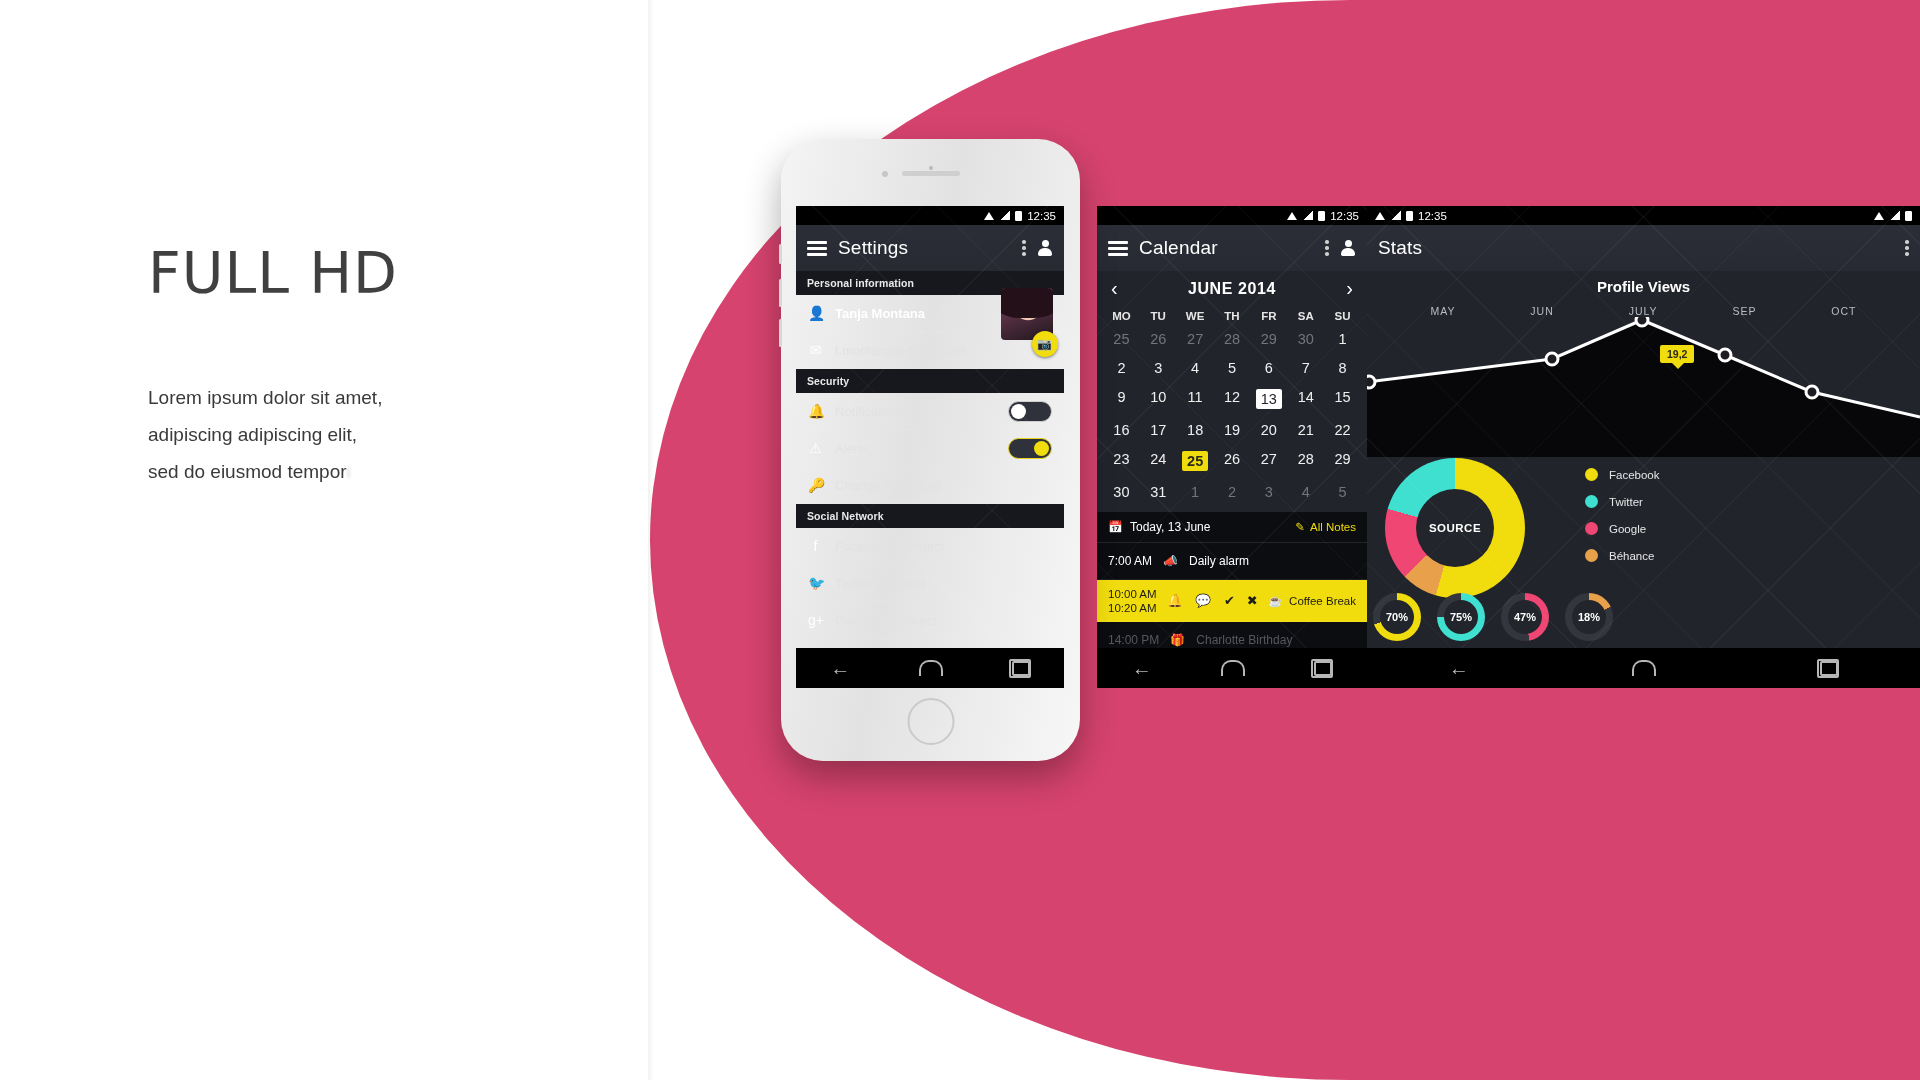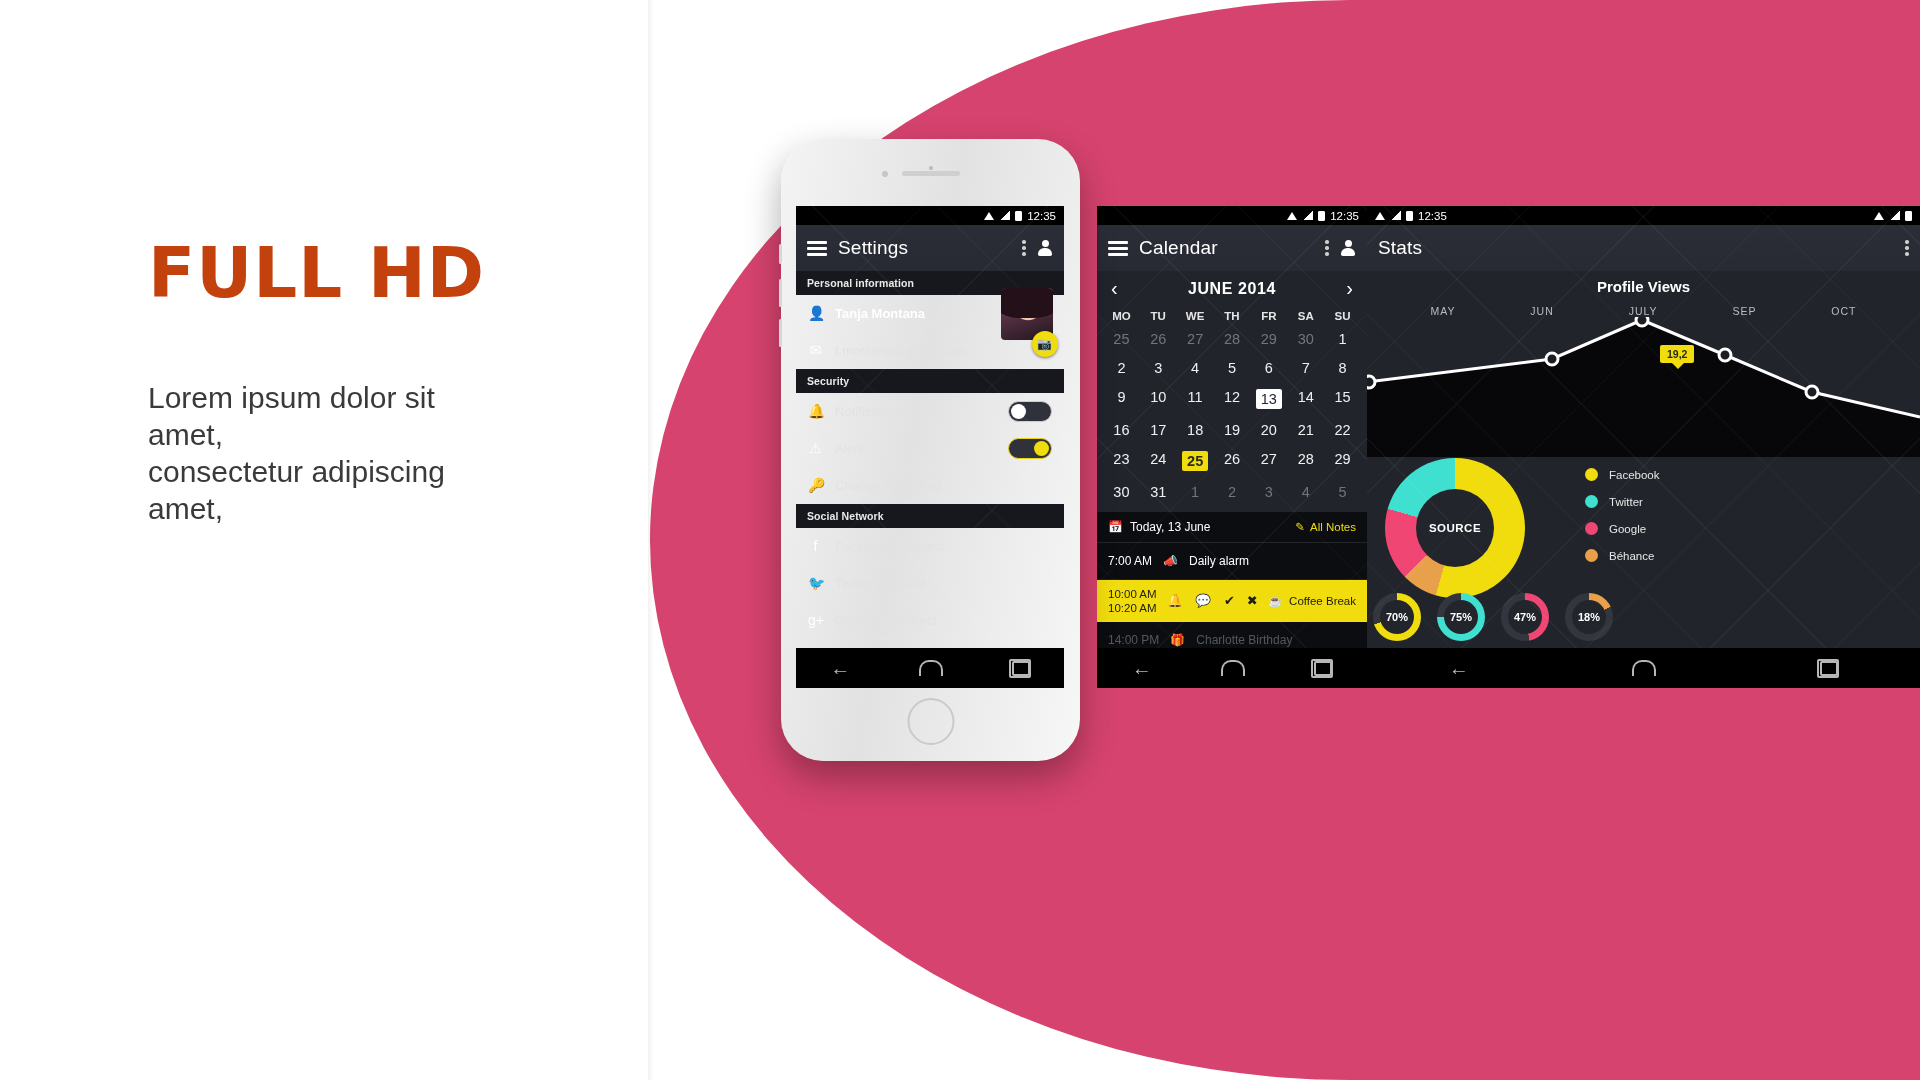--- a/index.html
+++ b/index.html
@@ -21,31 +21,31 @@
   }
   .pink-bg::after{
     content:""; position:absolute; left:-2px; top:0; bottom:0; width:6px;
     background:linear-gradient(90deg, rgba(0,0,0,0.05), rgba(0,0,0,0));
   }
 
   
   .left-copy{ position:absolute; left:148px; top:243px; z-index:4; }
   .headline{
     font-family:"DejaVu Sans", sans-serif;
-    font-weight:bold;
-    font-size:69px;
+    font-weight:normal;
+    font-size:57px;
     line-height:60px;
     letter-spacing:1px;
-    color:#c2410c;
+    color:#404040;
     white-space:nowrap;
   }
   .headline .l2{ margin-left:-8px; display:block; margin-top:22px; }
   .subcopy{
     margin-top:76px;
-    font-size:30px;
+    font-size:19px;
     line-height:37px;
     color:#3a3a3a;
     font-weight:400;
     max-width:330px;
   }
   .subcopy .fade2{ opacity:.2; filter:blur(1.6px); }
 
   
   .screen{
     position:absolute;
@@ -234,21 +234,24 @@
 <body>
 
 <div class="pink-bg"></div>
 
 <div class="left-copy">
   <div class="headline">
     <span>FULL HD</span>
   </div>
   <div class="subcopy">
     <div>Lorem ipsum dolor sit amet,</div>
-    <div>consectetur adipiscing amet,</div>
+    <div>adipiscing adipiscing elit,</div>
+    <div>
+      <span>sed do eiusmod tempor</span><span class="fade2">i</span>
+    </div>
   </div>
 </div>
 
 <div class="screen" id="stats-screen">
   <div class="statusbar">
     <span class="sb-ico wifi"></span>
     <span class="sb-ico sig"></span>
     <span class="sb-ico bat"></span>
     <span>12:35</span>
     <span style="flex:1"></span>

